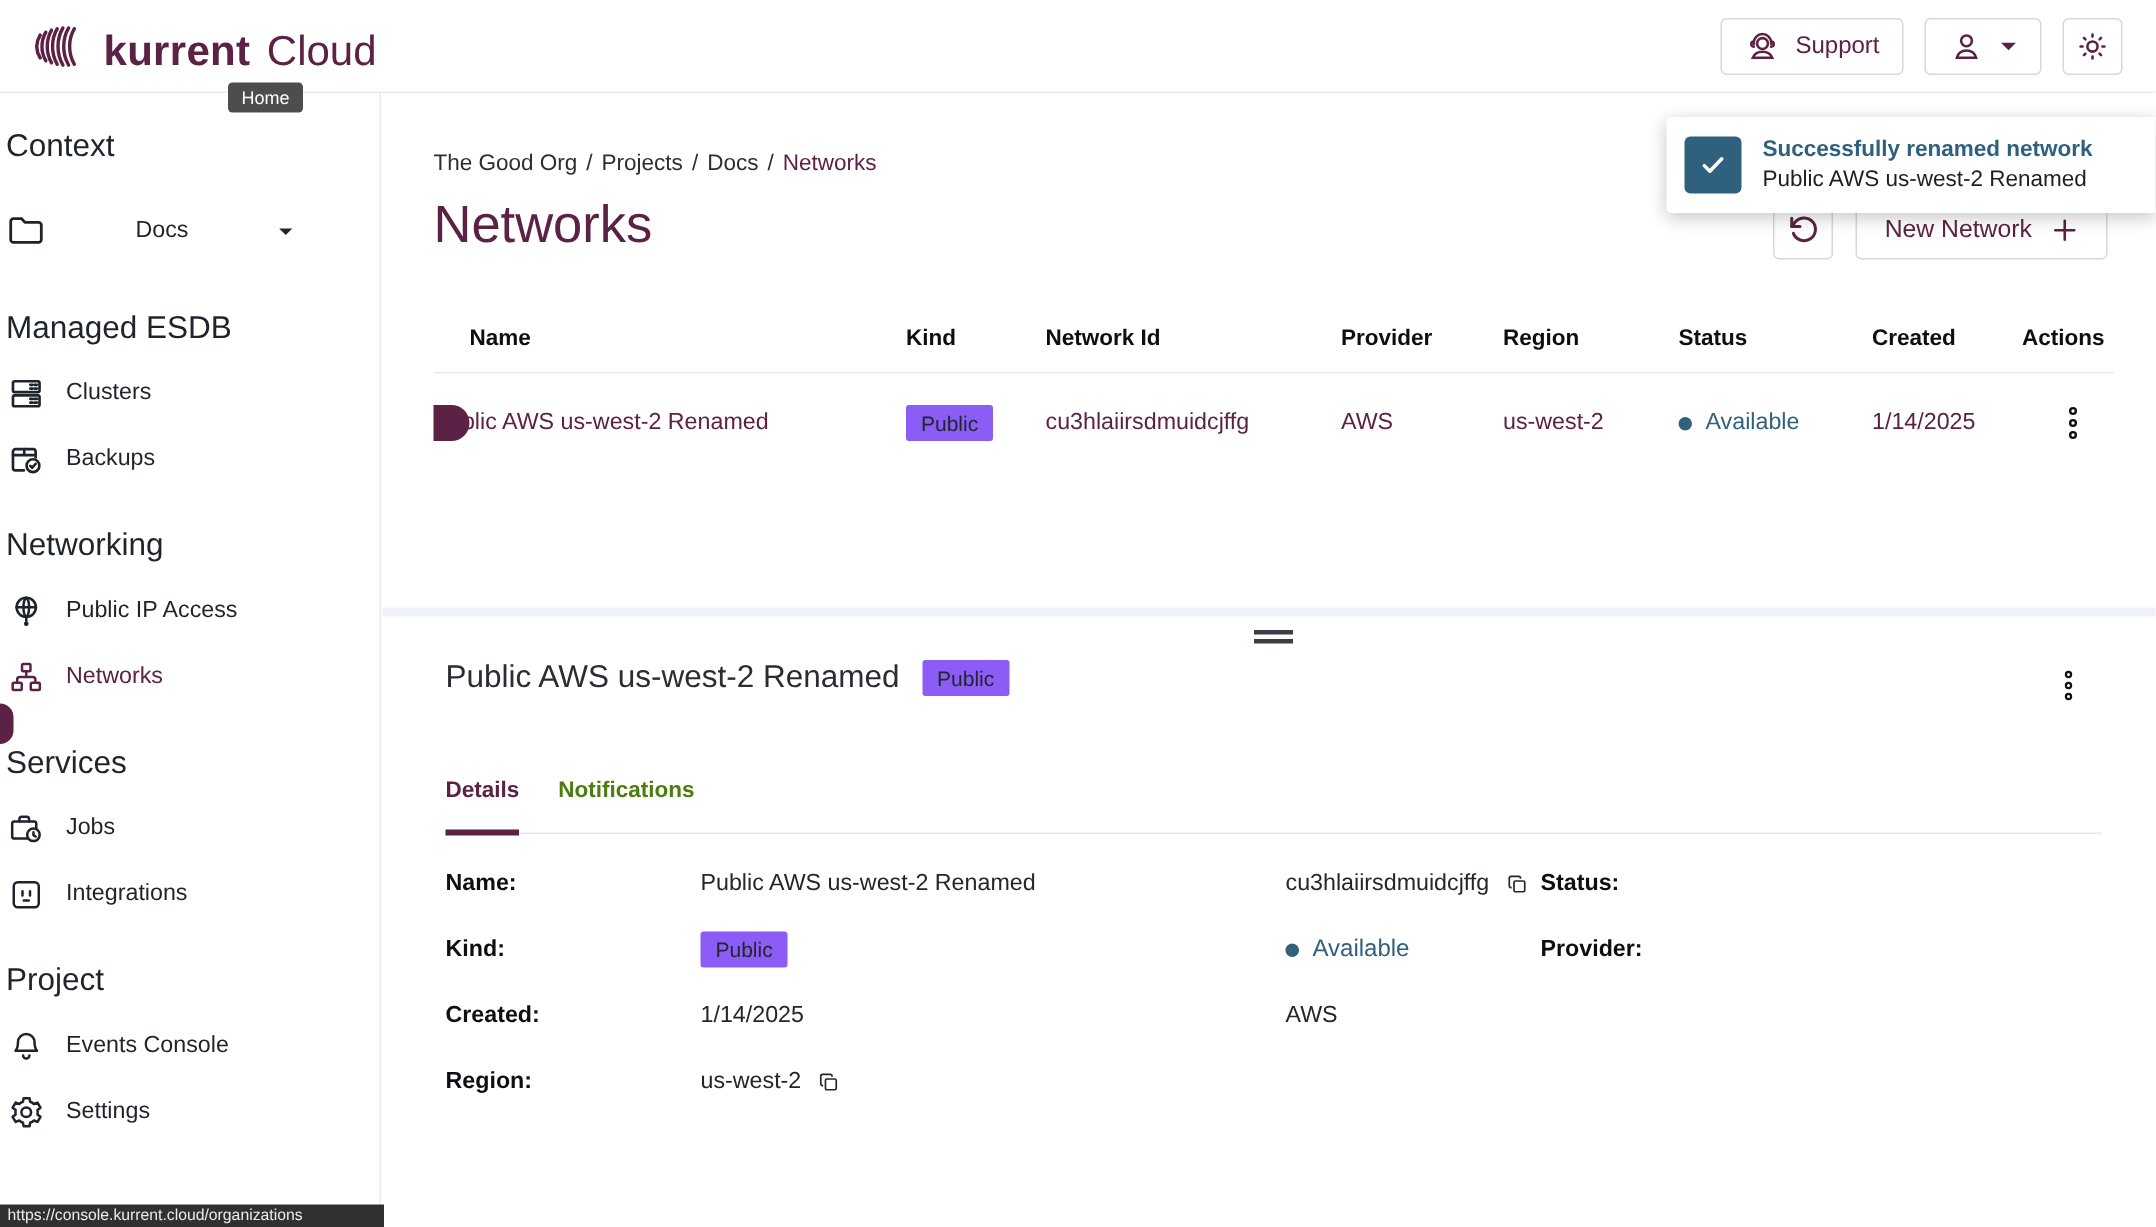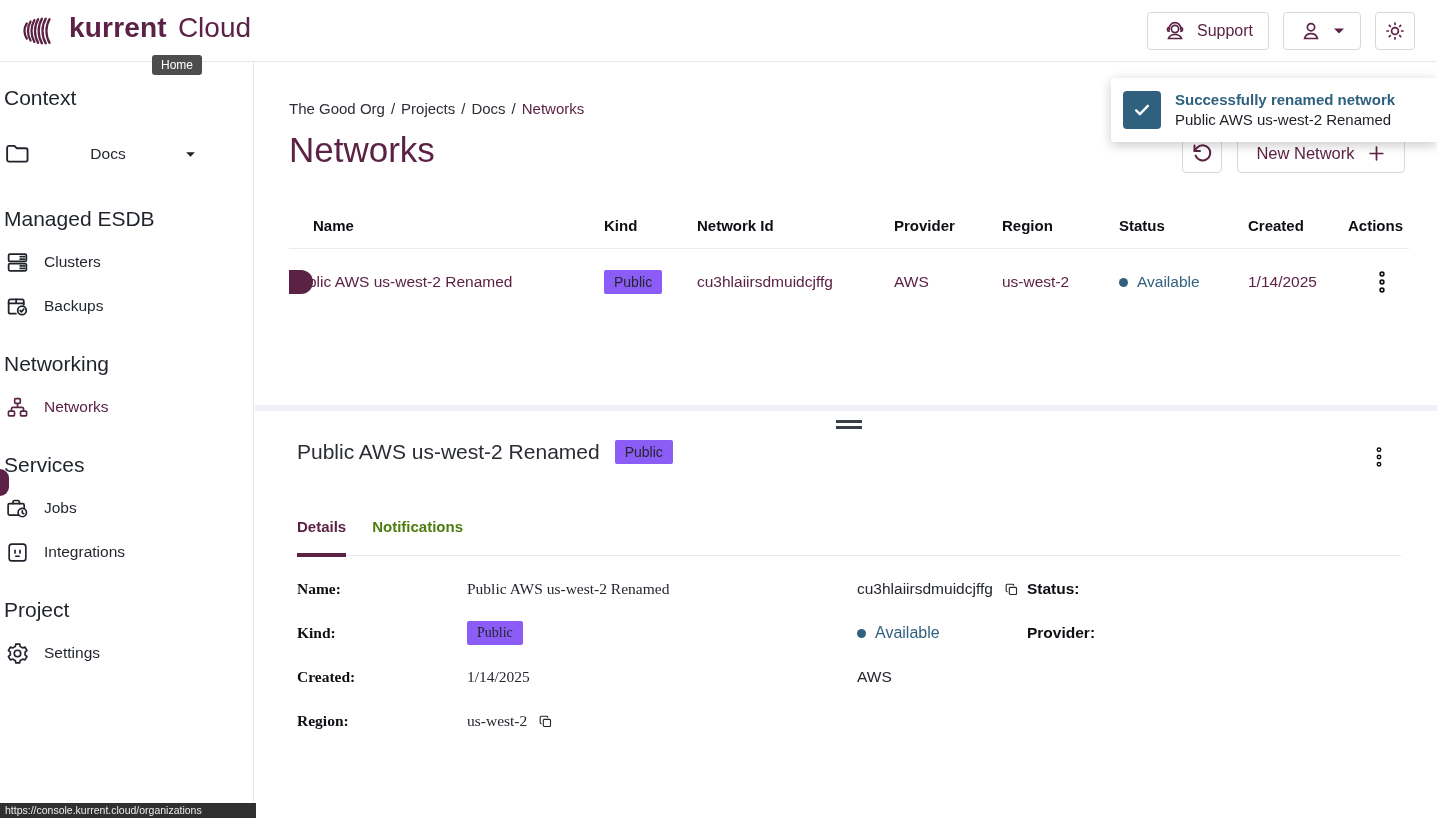--- a/index.html
+++ b/index.html
@@ -9,21 +9,21 @@
     background:#fff; color:#23262d; position:relative; overflow:hidden;
   }
   svg { display:block; }
 
   
   .header {
     position:absolute; top:0; left:0; right:0; height:62px; background:#fff;
     border-bottom:1px solid #e7e9ec; display:flex; align-items:center;
     padding:0 22px; z-index:5;
   }
-  .logo { display:flex; align-items:flex-start; gap:9px; cursor:pointer; }
+  .logo { display:flex; align-items:flex-end; gap:9px; cursor:pointer; }
   .logo-word { font-size:28px; font-weight:700; color:#5c2245; letter-spacing:.2px; }
   .logo-suffix { font-size:28px; font-weight:400; color:#5c2245; margin-left:2px; }
   .header-right { margin-left:auto; display:flex; align-items:flex-start; gap:14px; }
   .hbtn {
     border:1px solid #d6d8db; border-radius:4px; background:#fff; height:38px;
     display:flex; align-items:center; gap:10px; color:#5c2245; font-size:16px;
     padding:0 15px; cursor:pointer; font-family:inherit;
   }
   .hbtn.icon-only { width:40px; justify-content:center; padding:0; }
 
@@ -143,21 +143,21 @@
     position:absolute; left:42px; top:436px; width:1104px; display:flex; gap:26px;
     border-bottom:1px solid #e5e7ea;
     margin-top:20px;
   }
   .tab { font-size:15px; font-weight:700; color:#4d7c0f; padding-bottom:20px; cursor:pointer; position:relative; }
   .tab.active { color:#5c2245; }
   .tab.active::after {
     content:""; position:absolute; left:0; right:0; bottom:-2px; height:4px; background:#5c2245;
   }
 
-  .fields-left  { position:absolute; left:42px;  top:505px; display:grid; grid-template-columns:170px auto;font-family:Liberation Serif, serif; }
+  .fields-left  { position:absolute; left:42px;  top:505px; display:grid; grid-template-columns:170px auto; }
   .fields-right { position:absolute; left:602px; top:505px; display:grid; grid-template-columns:170px auto; }
   .fields-left > div, .fields-right > div { height:44px; display:flex; align-items:center; }
   .flabel { font-weight:700; font-size:15.5px; color:#0d0f13; }
   .fvalue { font-size:15.5px; color:#23262d; }
   .copy-btn { background:none; border:none; cursor:pointer; padding:2px; margin-left:9px; color:#23262d; }
 </style>
 </head>
 <body>
 
 <div class="header">
@@ -251,20 +251,31 @@
         <path d="M3.5 9h14.5 M10.7 5.2V9"></path>
         <circle cx="16.3" cy="15.8" r="4.1" fill="#fff"></circle>
         <path d="M14.6 15.9l1.2 1.2 2.2-2.5"></path>
       </svg>
     </span>
     <span>Backups</span>
   </div>
 
   <div class="side-heading">Networking</div>
 
+  <div class="side-item">
+    <span class="icn">
+      <svg width="25" height="25" viewBox="0 0 24 24" fill="none" stroke="currentColor" stroke-width="1.6" stroke-linecap="round">
+        <circle cx="12" cy="9.5" r="6.2"></circle>
+        <path d="M5.8 9.5h12.4 M12 3.3c-2.4 1.7-2.4 10.7 0 12.4 M12 3.3c2.4 1.7 2.4 10.7 0 12.4"></path>
+        <path d="M12 15.7v2.6"></path>
+        <circle cx="12" cy="20" r="1.5" fill="currentColor" stroke="none"></circle>
+      </svg>
+    </span>
+    <span>Public IP Access</span>
+  </div>
 
   <div class="side-item active">
     <span class="icn">
       <svg width="25" height="25" viewBox="0 0 24 24" fill="none" stroke="currentColor" stroke-width="1.6" stroke-linejoin="round">
         <rect x="9.3" y="3.5" width="5.4" height="4.6" rx=".8"></rect>
         <rect x="3.3" y="15.5" width="5.8" height="4.6" rx=".8"></rect>
         <rect x="14.9" y="15.5" width="5.8" height="4.6" rx=".8"></rect>
         <path d="M12 8.1v3.3 M6.2 15.5v-2c0-.9.7-1.6 1.6-1.6h8.4c.9 0 1.6.7 1.6 1.6v2"></path>
       </svg>
     </span>
@@ -290,20 +301,29 @@
       <svg width="25" height="25" viewBox="0 0 24 24" fill="none" stroke="currentColor" stroke-width="1.6" stroke-linecap="round">
         <rect x="4" y="4" width="16" height="16" rx="2.6"></rect>
         <path d="M9.6 9.8v2.6 M14.4 9.8v2.6 M10.4 15.6h3.2"></path>
       </svg>
     </span>
     <span>Integrations</span>
   </div>
 
   <div class="side-heading">Project</div>
 
+  <div class="side-item">
+    <span class="icn">
+      <svg width="25" height="25" viewBox="0 0 24 24" fill="none" stroke="currentColor" stroke-width="1.6" stroke-linecap="round" stroke-linejoin="round">
+        <path d="M12 4.2a5.3 5.3 0 0 1 5.3 5.3c0 3.1.8 4.5 1.6 5.4H5.1c.8-.9 1.6-2.3 1.6-5.4A5.3 5.3 0 0 1 12 4.2z"></path>
+        <path d="M10 17.9a2 2 0 0 0 4 0"></path>
+      </svg>
+    </span>
+    <span>Events Console</span>
+  </div>
 
   <div class="side-item">
     <span class="icn">
       <svg width="25" height="25" viewBox="0 0 24 24" fill="none" stroke="currentColor" stroke-width="1.6" stroke-linejoin="round">
         <circle cx="12" cy="12" r="3.1"></circle>
         <path d="M19.2 13.4a7.4 7.4 0 0 0 0-2.8l1.9-1.5-1.9-3.3-2.3.9a7.4 7.4 0 0 0-2.4-1.4L14.1 3h-3.8l-.4 2.3a7.4 7.4 0 0 0-2.4 1.4l-2.3-.9-1.9 3.3 1.9 1.5a7.4 7.4 0 0 0 0 2.8l-1.9 1.5 1.9 3.3 2.3-.9a7.4 7.4 0 0 0 2.4 1.4l.4 2.3h3.8l.4-2.3a7.4 7.4 0 0 0 2.4-1.4l2.3.9 1.9-3.3z"></path>
       </svg>
     </span>
     <span>Settings</span>
   </div>

